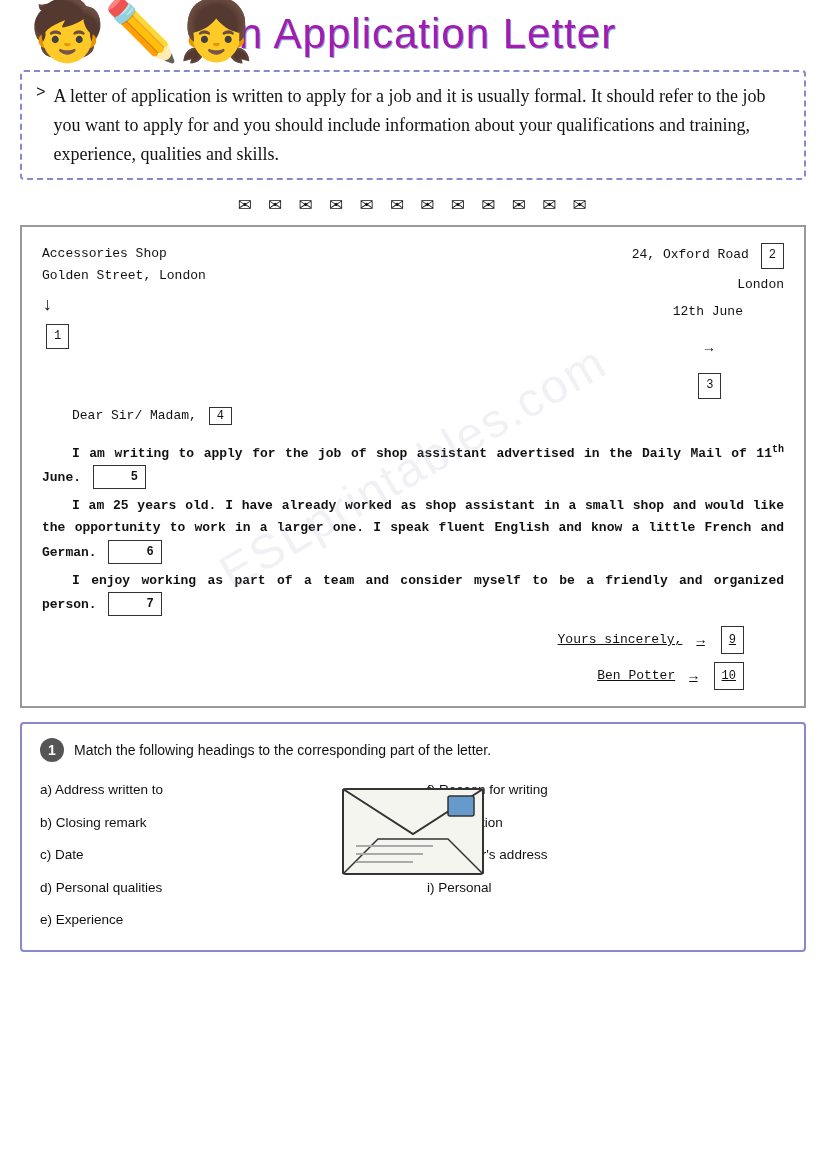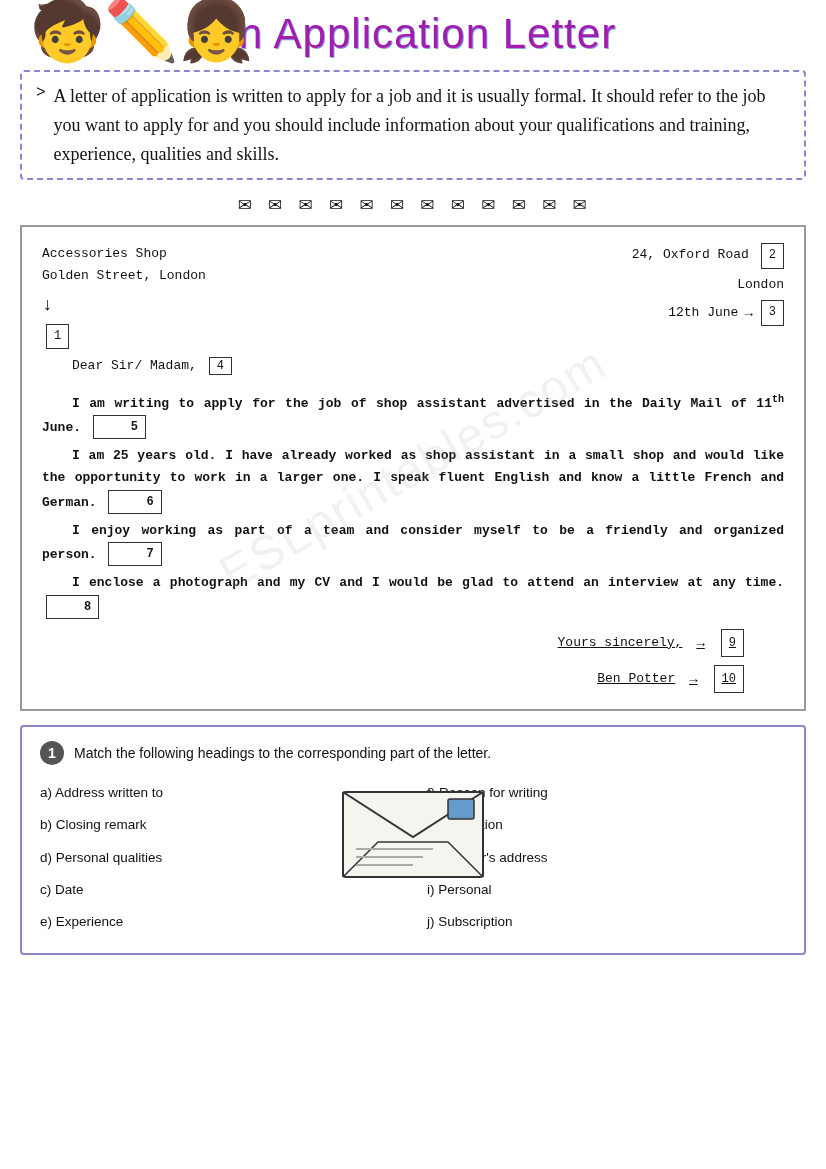--- a/index.html
+++ b/index.html
@@ -248,21 +248,21 @@
     </div>
 
     <div class="letter-sender-side">
       <div style="display:flex; align-items:flex-start; justify-content:flex-end; gap:8px;">
         <span>24, Oxford Road</span>
         <span class="numbered-box">2</span>
       </div>
       <div style="display:flex; align-items:center; justify-content:flex-end; gap:8px; margin-top:4px;">
         <span>London</span>
       </div>
-      <div style="display:flex; align-items:center; justify-content:flex-end; gap:0; margin-top:4px;">
+      <div style="display:flex; align-items:center; justify-content:flex-end; gap:12px; margin-top:4px;flex-direction:column;">
         <span>12th June</span>
         <span class="arrow-right">→</span>
         <span class="numbered-box">3</span>
       </div>
     </div>
   </div>
 
   <div class="salutation-row">
     <span>Dear Sir/ Madam,</span>
     <span class="numbered-box">4</span>
@@ -274,24 +274,20 @@
       <span class="numbered-box">5</span>
     </p>
     <p class="indent">
       <span>I am 25 years old. I have already worked as shop assistant in a small shop and would like the opportunity to work in a larger one. I speak fluent English and know a little French and German.</span>
       <span class="numbered-box">6</span>
     </p>
     <p class="indent">
       <span>I enjoy working as part of a team and consider myself to be a friendly and organized person.</span>
       <span class="numbered-box">7</span>
     </p>
-    <p class="indent">
-      <span>I enclose a photograph and my CV and I would be glad to attend an interview at any time.</span>
-      <span class="numbered-box">8</span>
-    </p>
   </div>
 
   <div class="closing-section">
     <div class="closing-row">
       <span>Yours sincerely,</span>
       <span class="arrow-right">→</span>
       <span class="numbered-box">9</span>
     </div>
     <div style="height:8px;"></div>
     <div class="closing-row">
@@ -305,22 +301,22 @@
 <div class="exercise-box">
   <div class="exercise-header">
     <div class="exercise-num">1</div>
     <span>Match the following headings to the corresponding part of the letter.</span>
   </div>
 
   <div class="exercise-columns">
     <div class="exercise-left">
       <div>a) Address written to</div>
       <div>b) Closing remark</div>
+      <div>c) Date</div>
       <div>d) Personal qualities</div>
-      <div>c) Date</div>
       <div>e) Experience</div>
     </div>
 
     <div style="position:absolute; left:50%; top:0; transform:translateX(-50%); pointer-events:none;">
       <svg width="150" height="105" viewBox="0 0 150 105">
 
         <rect x="5" y="15" width="140" height="85" rx="3" ry="3" fill="#f5f5f0" stroke="#333" stroke-width="2"></rect>
 
         <polyline points="5,15 75,60 145,15" fill="none" stroke="#333" stroke-width="2"></polyline>
 
@@ -336,16 +332,15 @@
         <line x1="18" y1="80" x2="85" y2="80" stroke="#aaa" stroke-width="2"></line>
         <line x1="18" y1="88" x2="75" y2="88" stroke="#aaa" stroke-width="2"></line>
       </svg>
     </div>
 
     <div class="exercise-right">
       <div>f) Reason for writing</div>
       <div>g) Salutation</div>
       <div>h) Sender's address</div>
       <div>i) Personal</div>
-      <div>j) Subscription</div>
     </div>
   </div>
 </div>
 
 </body></html>

